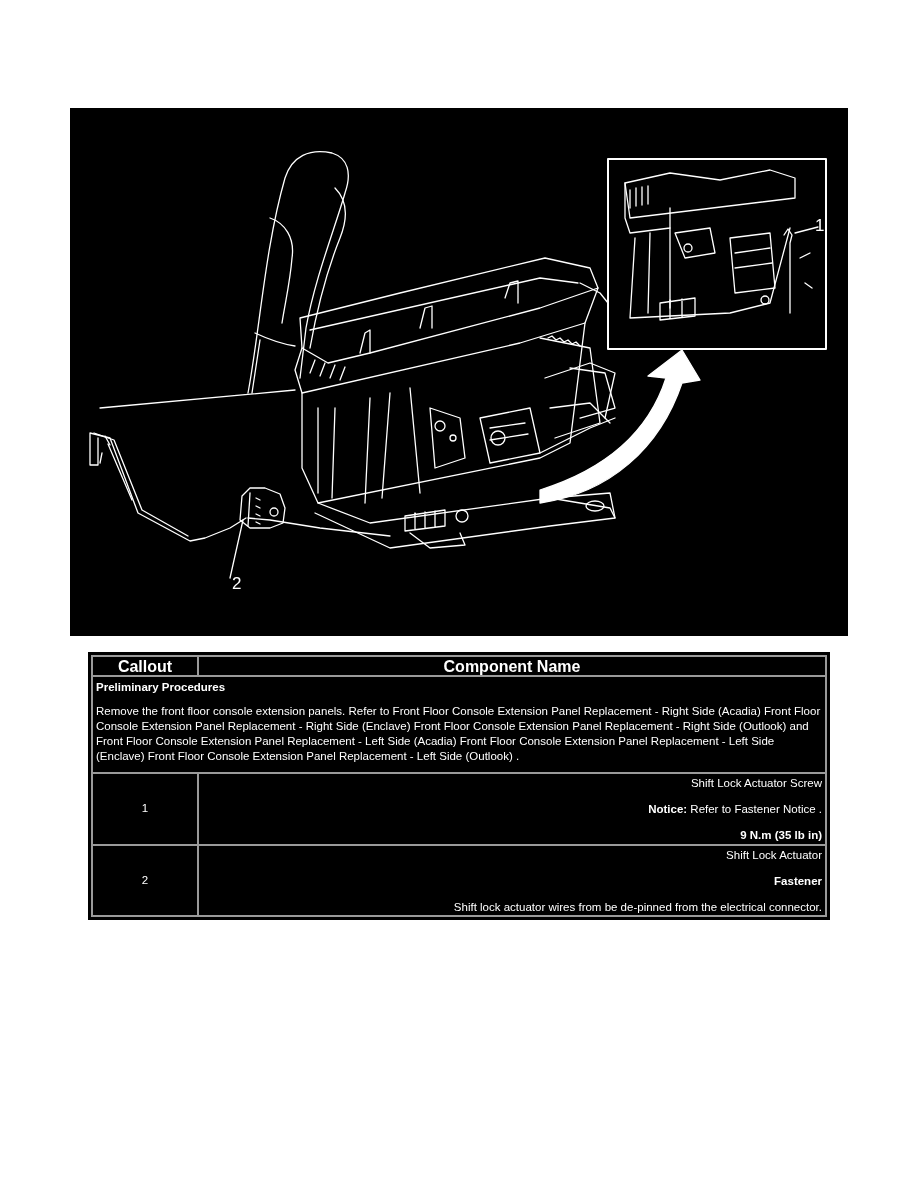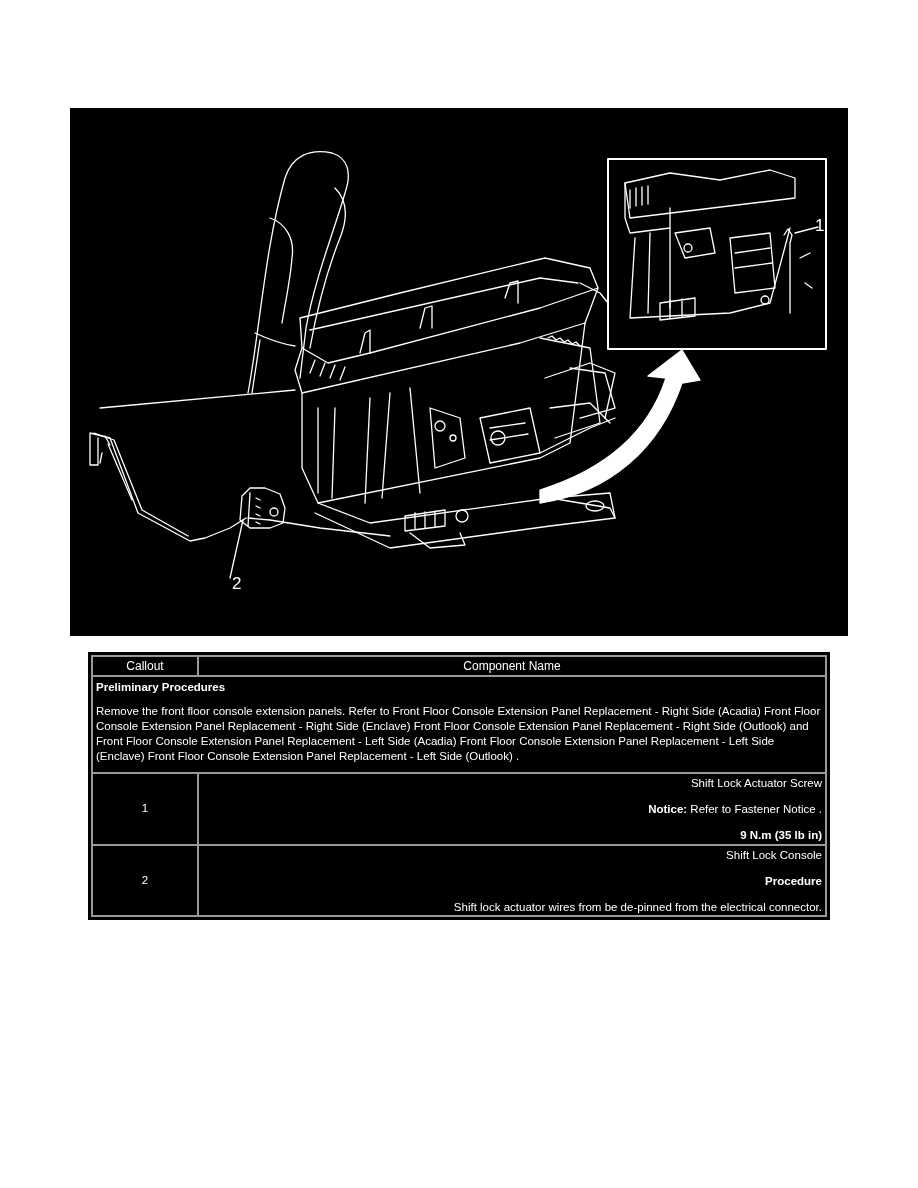--- a/index.html
+++ b/index.html
@@ -2,21 +2,21 @@
 <html><head>
 <meta charset="utf-8">
 <style>
   html, body { margin:0; padding:0; background:#ffffff; }
   body { width:918px; height:1188px; position:relative; font-family:"Liberation Sans", sans-serif; }
   .figure { position:absolute; left:70px; top:108px; width:778px; height:528px; background:#000; overflow:hidden; }
   .figure svg { display:block; }
   .tbl-wrap { position:absolute; left:88px; top:652px; width:742px; height:268px; background:#000; box-sizing:border-box; padding:3px; }
   table { width:100%; height:100%; border-collapse:collapse; color:#fff; font-size:11.5px; line-height:15px; }
   td, th { border:2px solid #9a9a9a; vertical-align:top; padding:0 3px; }
-  th { font-weight:normal; text-align:center; height:18px; vertical-align:middle; font-size:12px; }
+  th { font-weight:bold; text-align:center; height:18px; vertical-align:middle; font-size:16px; }
   .c-callout { width:98px; text-align:center; vertical-align:middle; }
   .prelim-title { font-weight:bold; display:block; margin-top:3px; }
   .prelim-body { display:block; margin-top:9px; margin-bottom:8px; }
   .line { display:block;text-align:right; }
   .gap { margin-top:11px; }
   b { font-weight:bold; }
 </style>
 </head>
 <body>
 
@@ -129,20 +129,20 @@
       <td class="c-callout">1</td>
       <td>
         <span class="line" style="margin-top:2px;">Shift Lock Actuator Screw</span>
         <span class="line gap"><b>Notice:</b><span> Refer to Fastener Notice .</span></span>
         <span class="line gap" style="font-weight:bold;">9 N.m (35 lb in)</span>
       </td>
     </tr>
     <tr>
       <td class="c-callout">2</td>
       <td>
-        <span class="line" style="margin-top:2px;">Shift Lock Console</span>
-        <span class="line gap" style="font-weight:bold;">Procedure</span>
+        <span class="line" style="margin-top:2px;">Shift Lock Actuator</span>
+        <span class="line gap" style="font-weight:bold;">Fastener</span>
         <span class="line gap">Shift lock actuator wires from be de-pinned from the electrical connector.</span>
       </td>
     </tr>
   </tbody>
     </table>
 </div>
 
 </body></html>

